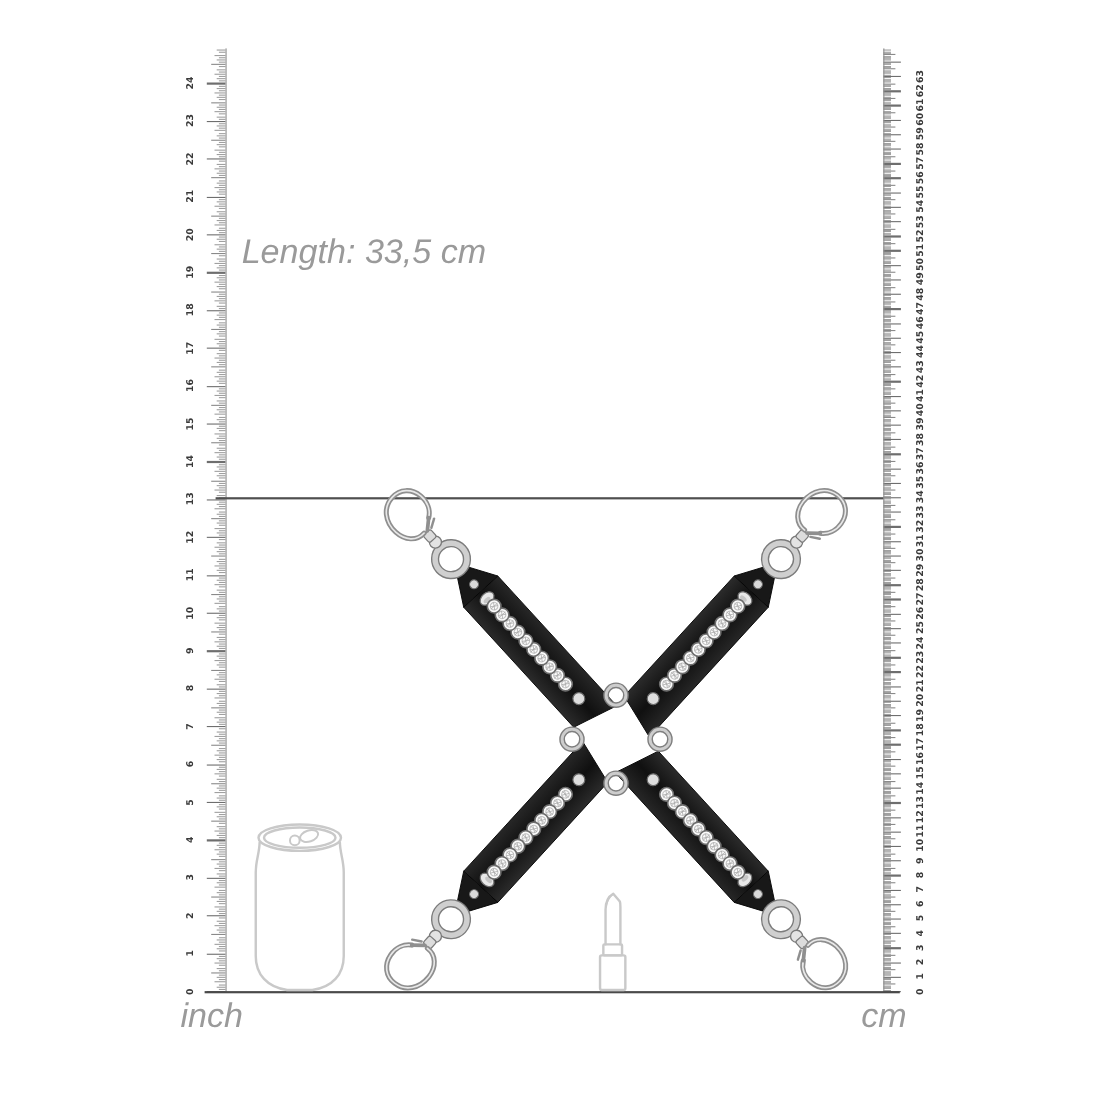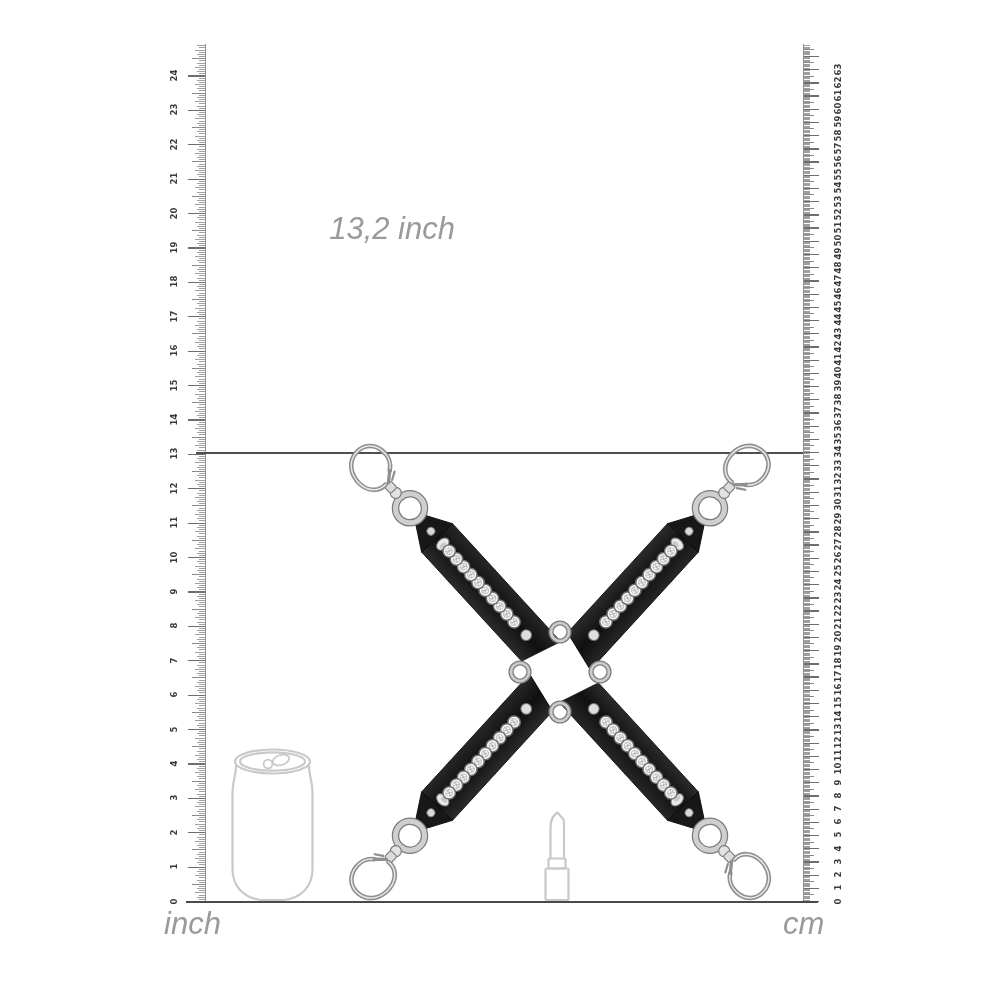--- a/index.html
+++ b/index.html
@@ -1176,21 +1176,21 @@
   <div class="redge" style="left:803px;top:44px;height:858px;"></div>
 
   <div class="baseline" style="left:186px;top:901px;width:632px;"></div>
 
   <div class="measure-line" style="left:196px;top:452px;width:607px;"></div>
 
   <div class="unit-label" style="left:164px;top:906px;">inch</div>
   <div class="unit-label" style="left:783px;top:906px;">cm</div>
 
   <div class="length-annotation">
-    <div class="l2">13,2 inch</div>
+    <div class="l1">Length: 33,5 cm</div>
   </div>
 
   <svg width="1000" height="1000" viewBox="0 0 1000 1000">
     <defs>
       <linearGradient id="strapGrad" x1="0" y1="0" x2="0" y2="1">
         <stop offset="0" stop-color="#2b2b2b"></stop>
           <stop offset="0.5" stop-color="#101010"></stop>
           <stop offset="1" stop-color="#272727"></stop>
       </linearGradient>
       <g id="stone">

